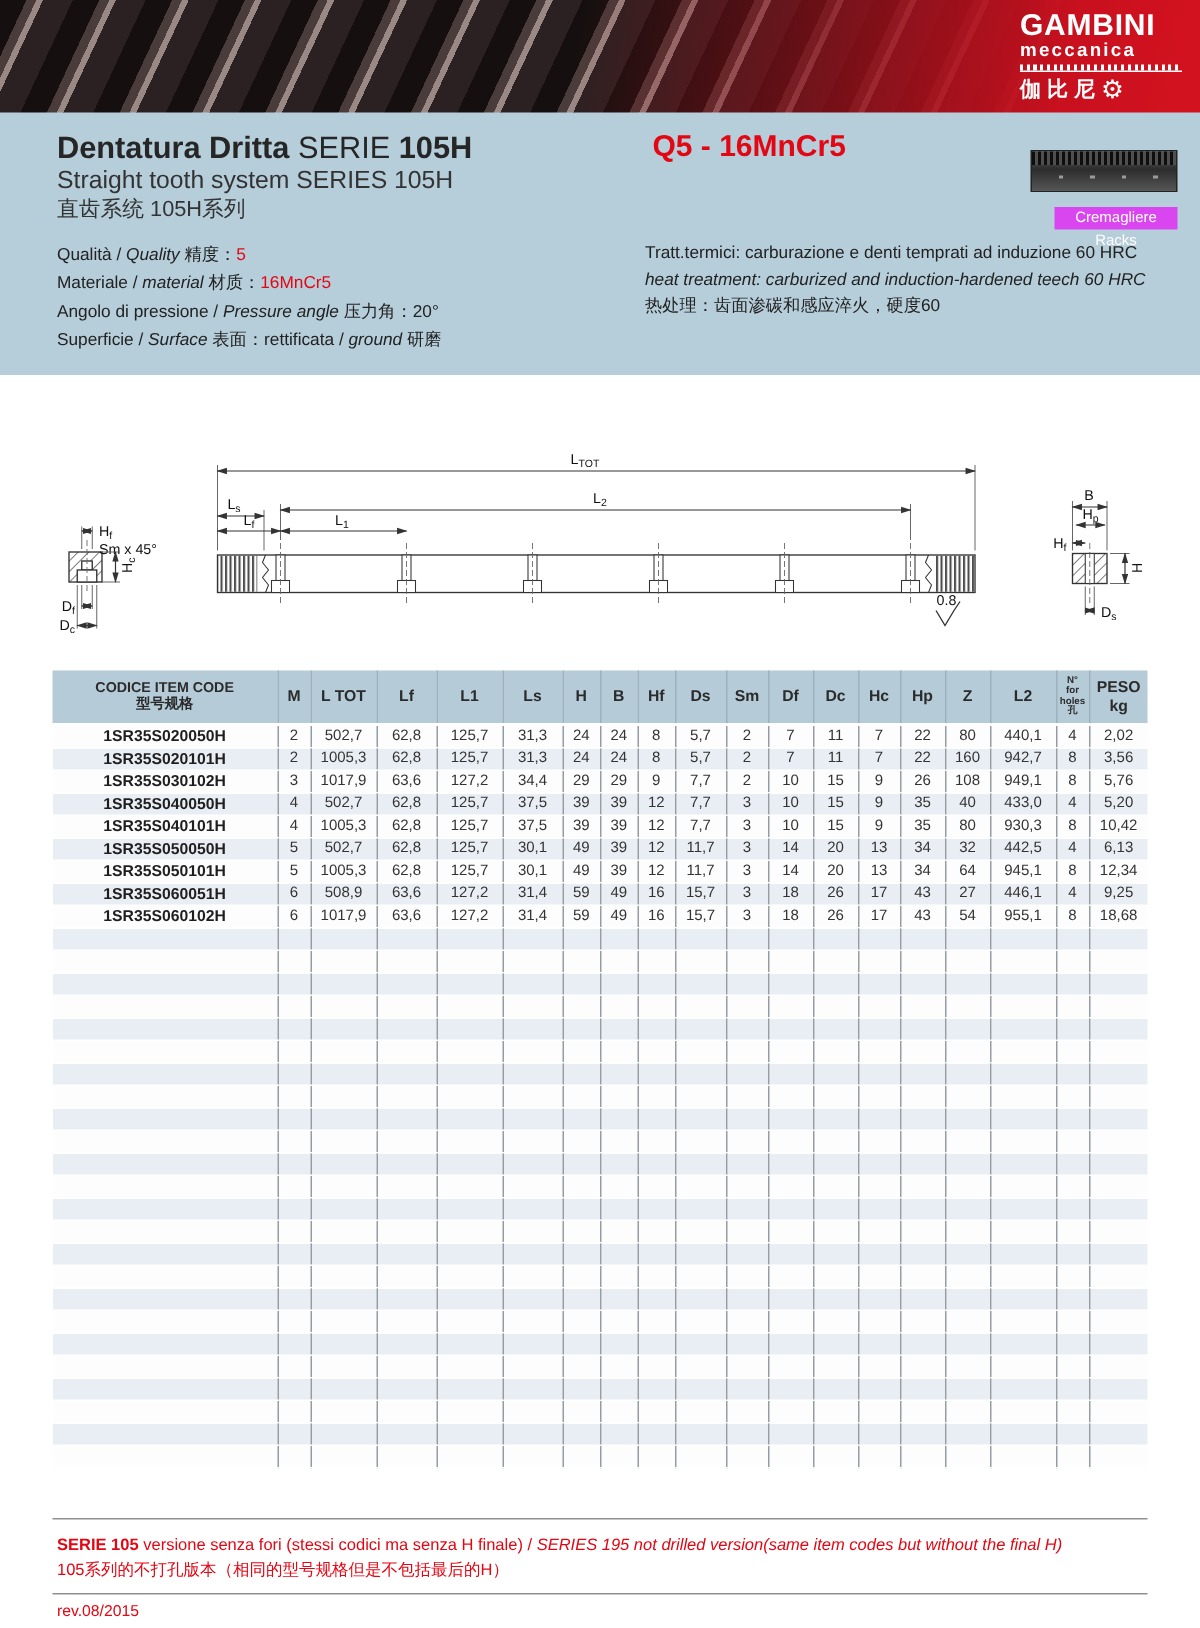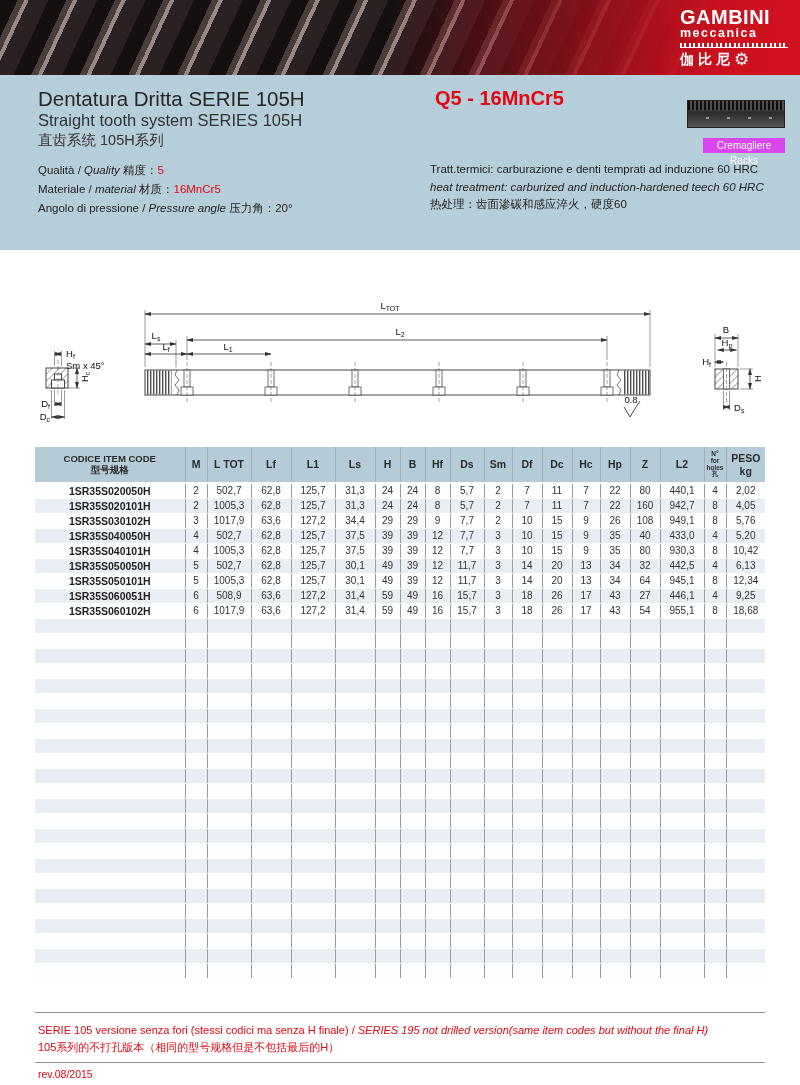--- a/index.html
+++ b/index.html
@@ -29,21 +29,21 @@
   .grade { position:absolute; left:435px; top:12px; font-size:20px; font-weight:bold; color:#e30613; }
   .thumb { position:absolute; left:687px; top:25px; width:98px; height:28px;
     background:linear-gradient(#6a6a6a,#2c2c2c 45%,#555); border:1px solid #222; }
   .thumb-teeth { height:9px; background:repeating-linear-gradient(90deg,#0e0e0e 0 2px,#4f4f4f 2px 4px); }
   .thumb-holes { margin-top:7px; height:2px;
     background:repeating-linear-gradient(90deg, transparent 0 18px, #9a9a9a 18px 21px); }
   .cat-band { position:absolute; left:703px; top:63px; width:82px; height:15px; background:#d946ef;
     color:#fff; font-size:10px; text-align:center; line-height:15px; }
   .specs-left  { position:absolute; left:38px;  top:86px; font-size:11.5px; color:#222; line-height:19px; }
   .specs-right { position:absolute; left:430px; top:86px; font-size:11.5px; color:#222; line-height:17.5px; }
-  .sg-i { font-style:italic; } .sg-r { color:#e30613; } .sg-b { font-weight:normal;margin-top:28px; }
+  .sg-i { font-style:italic; } .sg-r { color:#e30613; } .sg-b { font-weight:bold;margin-top:28px; }
 
   
   .drawing { position:absolute; left:0; top:250px; width:800px; height:197px; background:#fff; }
   svg text { font-family:"Liberation Sans","DejaVu Sans",sans-serif; font-size:9.5px; fill:#111; }
 
   
   table.spec { position:absolute; left:35px; top:447px; width:730px; border-collapse:collapse; table-layout:fixed; }
   table.spec th { background:#b5cbd8; color:#2b2b2b; font-size:10.5px; font-weight:bold; height:36px;
     vertical-align:middle; text-align:center; line-height:1.15; border-left:1px solid #9db1bd; border-bottom:2px solid #fff; padding:0 1px; }
   table.spec th:first-child { border-left:none;margin-left:39px; }
@@ -90,20 +90,21 @@
     <div class="thumb">
       <div class="thumb-teeth"></div>
       <div class="thumb-holes"></div>
     </div>
     <div class="cat-band">Cremagliere Racks</div>
 
     <div class="specs-left">
       <div><span>Qualità / </span><span class="sg-i">Quality</span><span> 精度：</span><span class="sg-r">5</span></div>
       <div><span>Materiale / </span><span class="sg-i">material</span><span> 材质：</span><span class="sg-r">16MnCr5</span></div>
       <div><span>Angolo di pressione / </span><span class="sg-i">Pressure angle</span><span> 压力角：20°</span></div>
+      <div><span>Superficie / </span><span class="sg-i">Surface</span><span> 表面：rettificata / </span><span class="sg-i">ground</span><span> 研磨</span></div>
     </div>
     <div class="specs-right">
       <div><span>Tratt.termici: carburazione e denti temprati ad induzione 60 HRC</span></div>
       <div><span class="sg-i">heat treatment: carburized and induction-hardened teech 60 HRC</span></div>
       <div><span>热处理：齿面渗碳和感应淬火，硬度60</span></div>
     </div>
   </div>
 
   <div class="drawing">
     <svg width="800" height="197" viewBox="0 0 800 197">
@@ -352,21 +353,21 @@
           <td>8</td>
           <td>5,7</td>
           <td>2</td>
           <td>7</td>
           <td>11</td>
           <td>7</td>
           <td>22</td>
           <td>160</td>
           <td>942,7</td>
           <td>8</td>
-          <td>4,05</td>
+          <td>3,56</td>
         </tr>
         <tr>
           <td class="code">1SR35S030102H</td>
           <td>3</td>
           <td>1017,9</td>
           <td>63,6</td>
           <td>127,2</td>
           <td>34,4</td>
           <td>29</td>
           <td>29</td>

